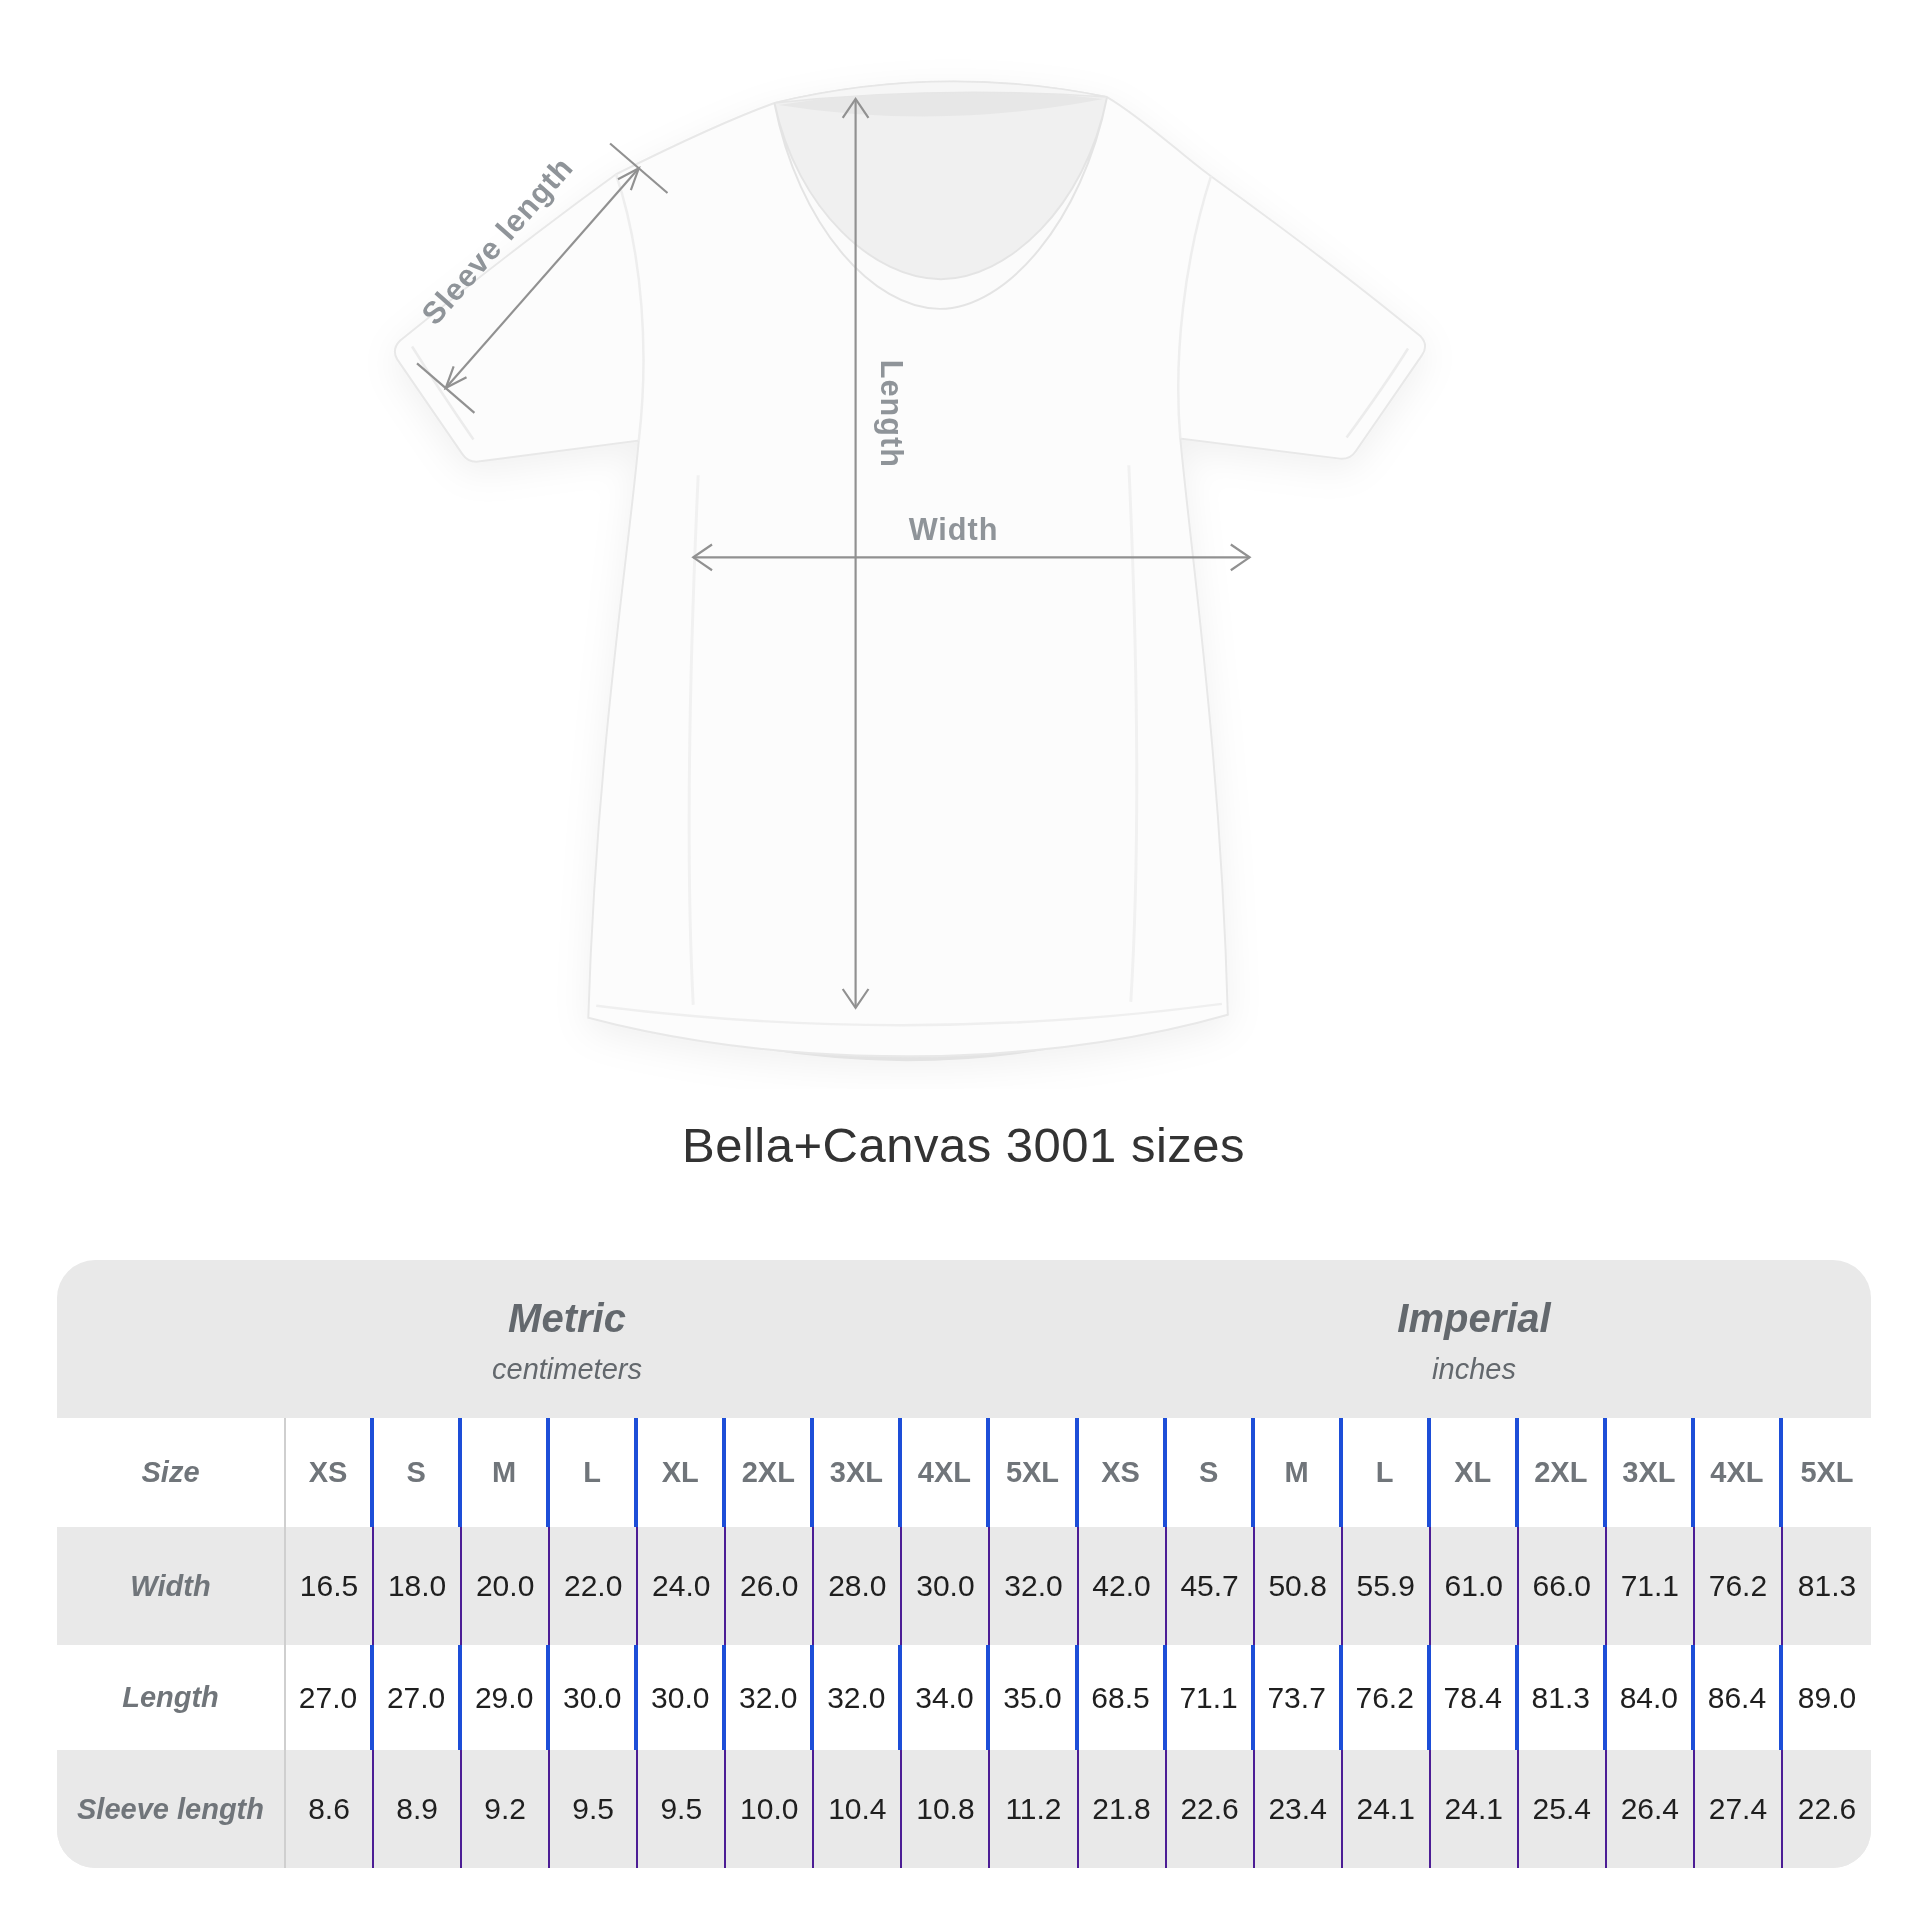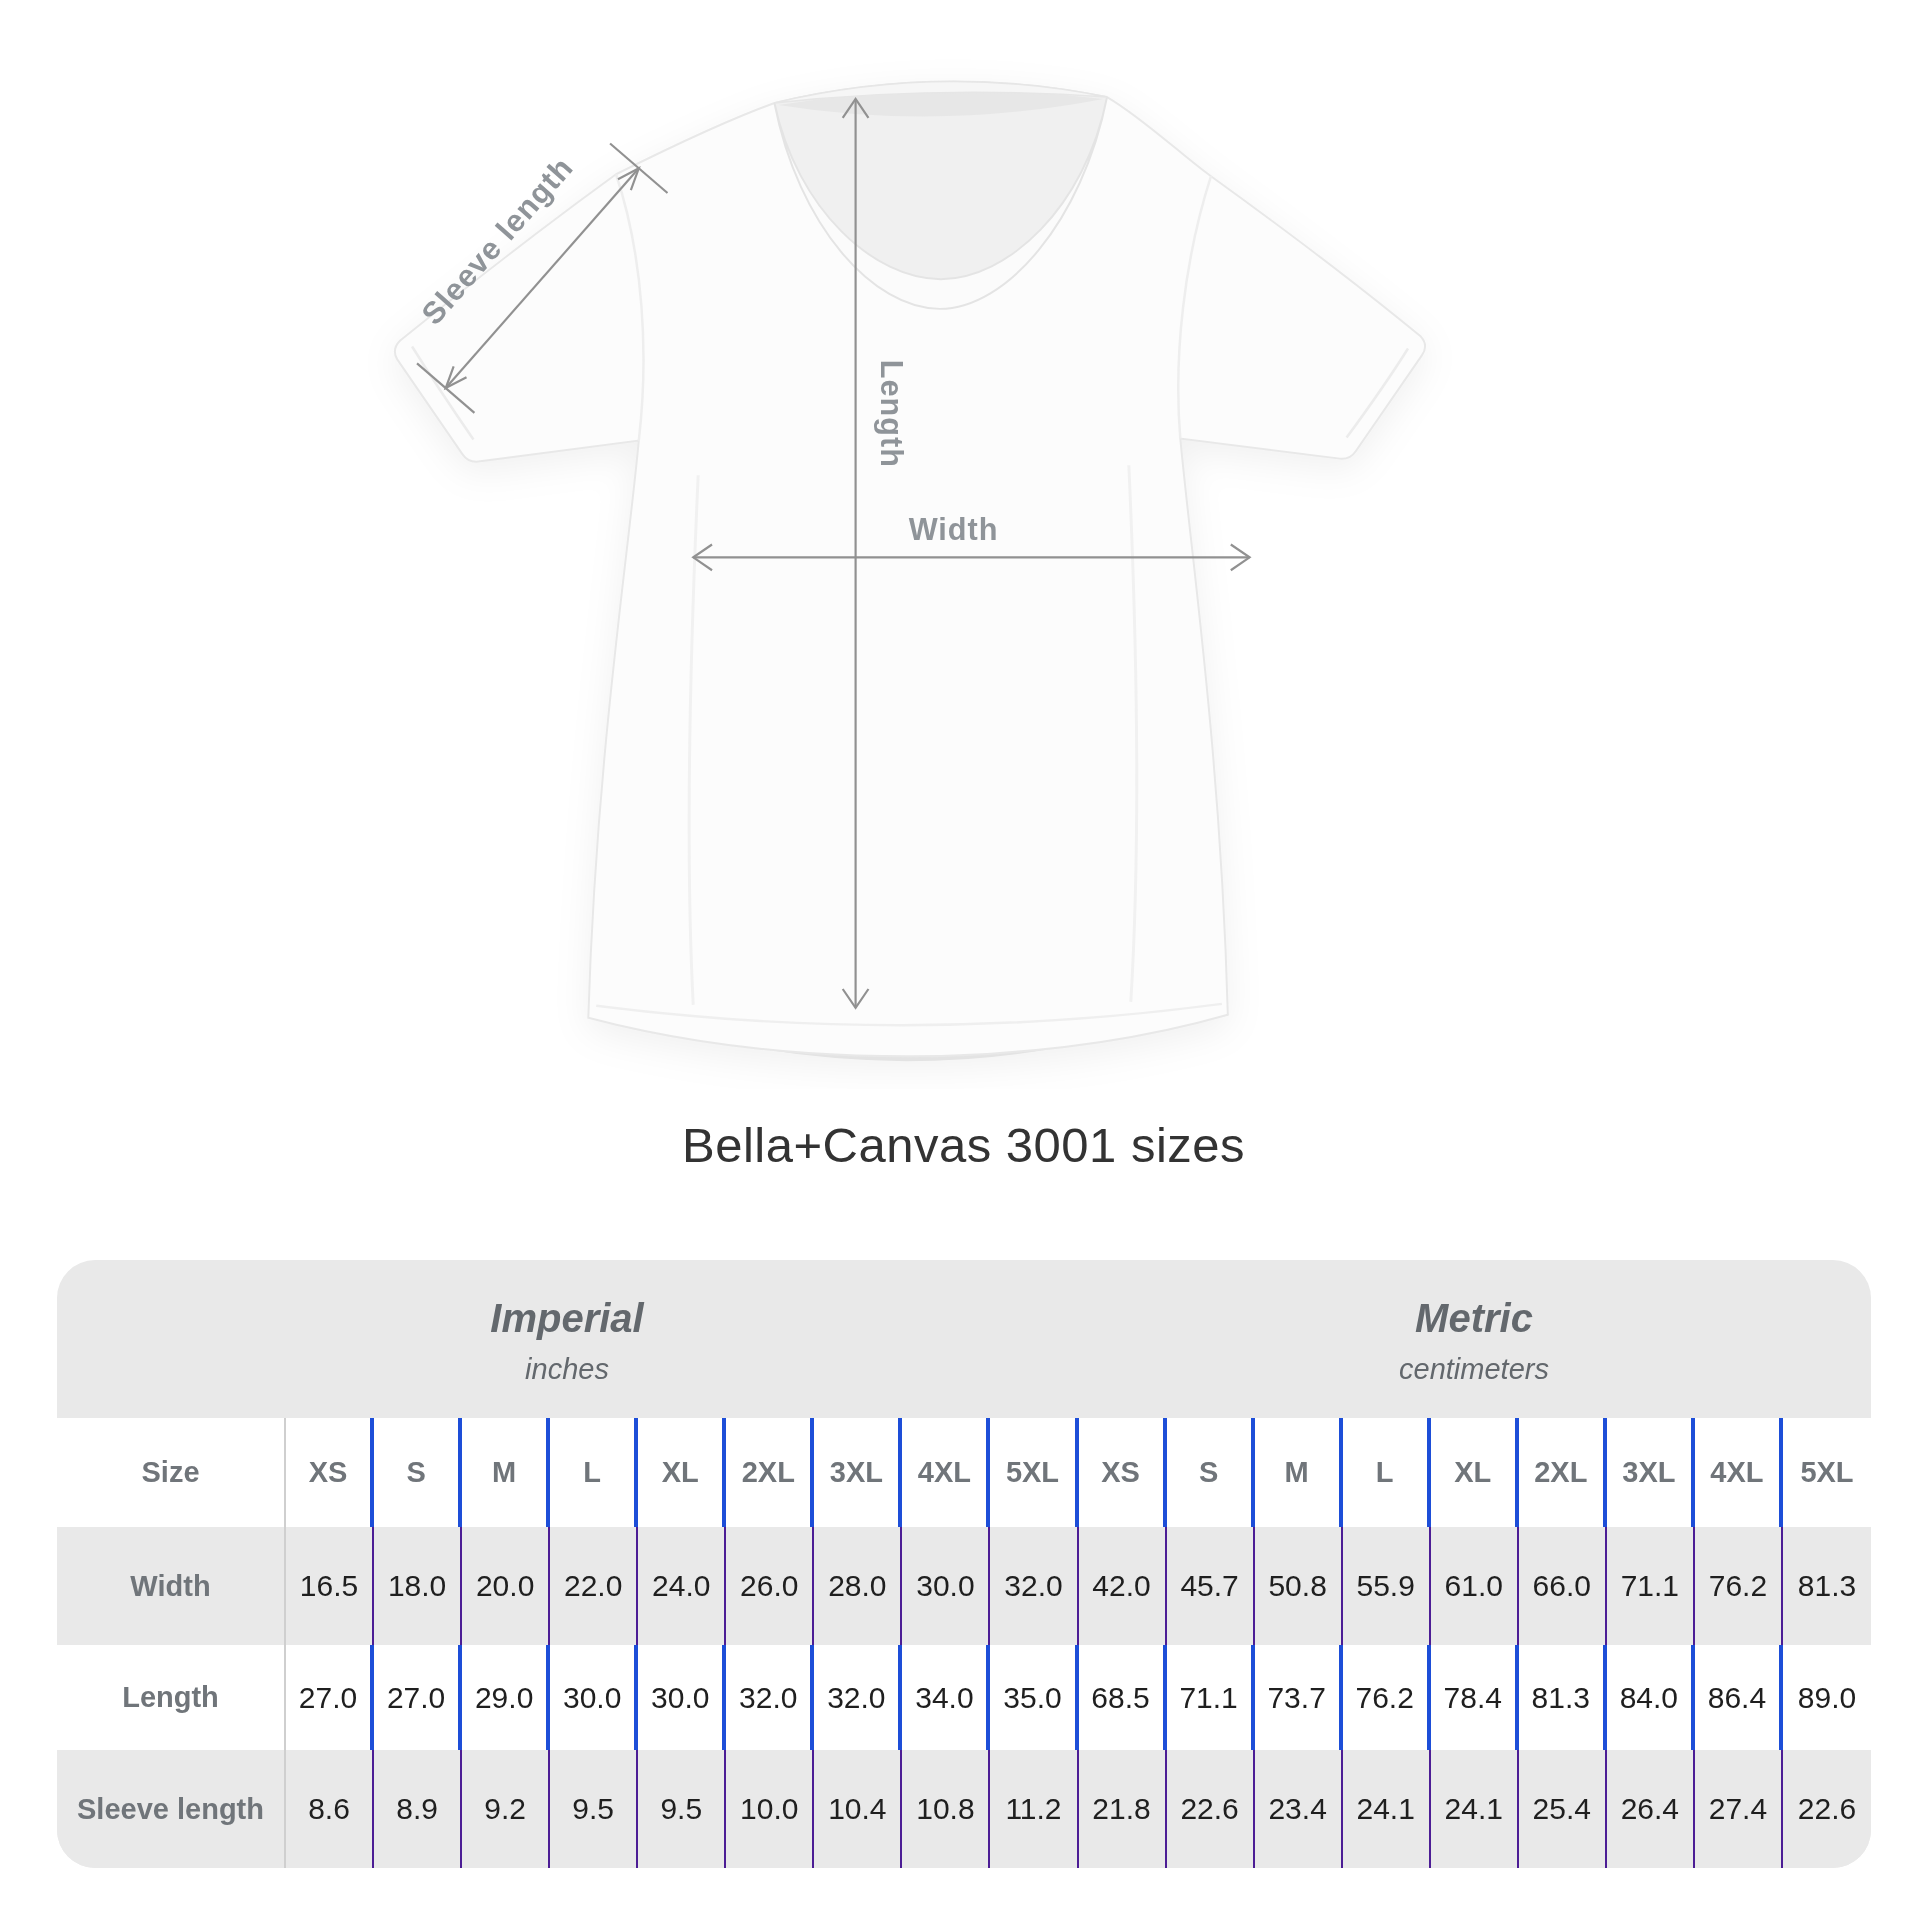--- a/index.html
+++ b/index.html
@@ -26,21 +26,21 @@
   .unit-sub{font-style:italic;font-weight:400;font-size:29px;color:#63686d;margin-top:12px;}
 
   .row{display:grid;grid-template-columns:229px repeat(18,1fr);}
   .r-head{height:109px;background:#ffffff;}
   .r-gray{height:118px;background:#e9e9e9;}
   .r-white{height:105px;background:#ffffff;}
   .cell{display:flex;align-items:center;justify-content:center;
         font-size:30px;font-weight:400;color:#1f1f1f;box-sizing:border-box;}
   .r-head .cell,.r-white .cell{border-right:4px solid #1d4ed8;}
   .r-gray .cell{border-right:2px solid #4c1d95;}
-  .row .cell.lbl{border-right:2px solid #cfcfcf;}
+  .row .cell.lbl{border-right:2px solid #cfcfcf;font-style:italic;}
   .row .cell:last-child{border-right:none;}
   .cell.lbl,.r-head .cell{font-weight:700;font-size:29px;color:#70757a;}
 </style>
 </head>
 <body>
 
 <div class="page">
 
   <div class="figure">
     <svg viewBox="0 0 1946 1100" xmlns="http://www.w3.org/2000/svg">
@@ -112,26 +112,26 @@
       <text class="dim-label" x="963" y="545" text-anchor="middle">Width</text>
     </svg>
   </div>
 
   <div class="page-title">Bella+Canvas 3001 sizes</div>
 
   <div class="tbl">
 
     <div class="band">
       <div class="unit-group">
+        <div class="unit-title">Metric</div>
+        <div class="unit-sub">centimeters</div>
+      </div>
+      <div class="unit-group">
         <div class="unit-title">Imperial</div>
         <div class="unit-sub">inches</div>
-      </div>
-      <div class="unit-group">
-        <div class="unit-title">Metric</div>
-        <div class="unit-sub">centimeters</div>
       </div>
     </div>
 
     <div class="row r-head">
       <div class="cell lbl">Size</div>
       <div class="cell">XS</div>
       <div class="cell">S</div>
       <div class="cell">M</div>
       <div class="cell">L</div>
       <div class="cell">XL</div>

